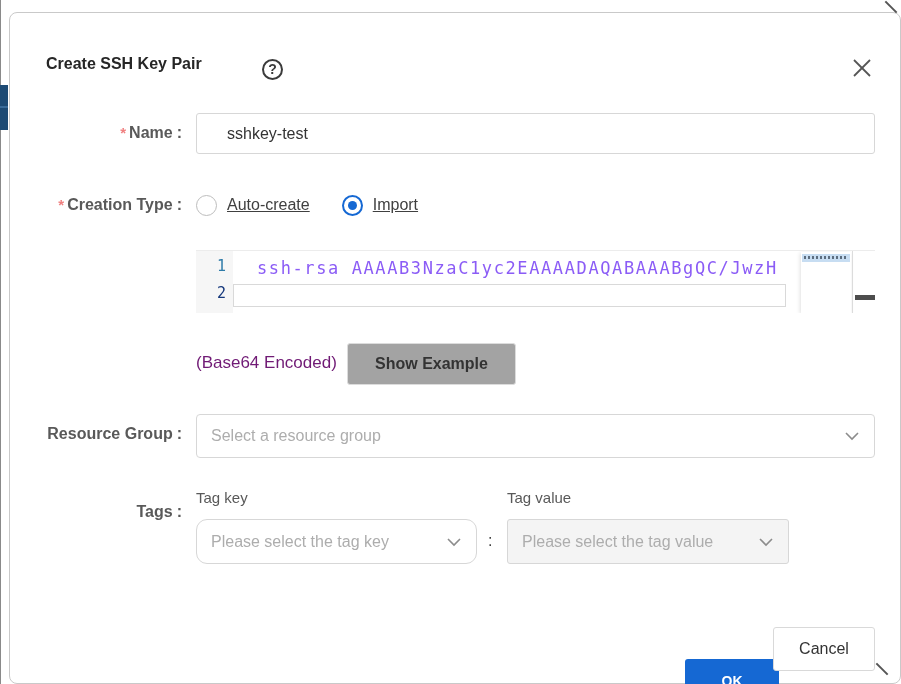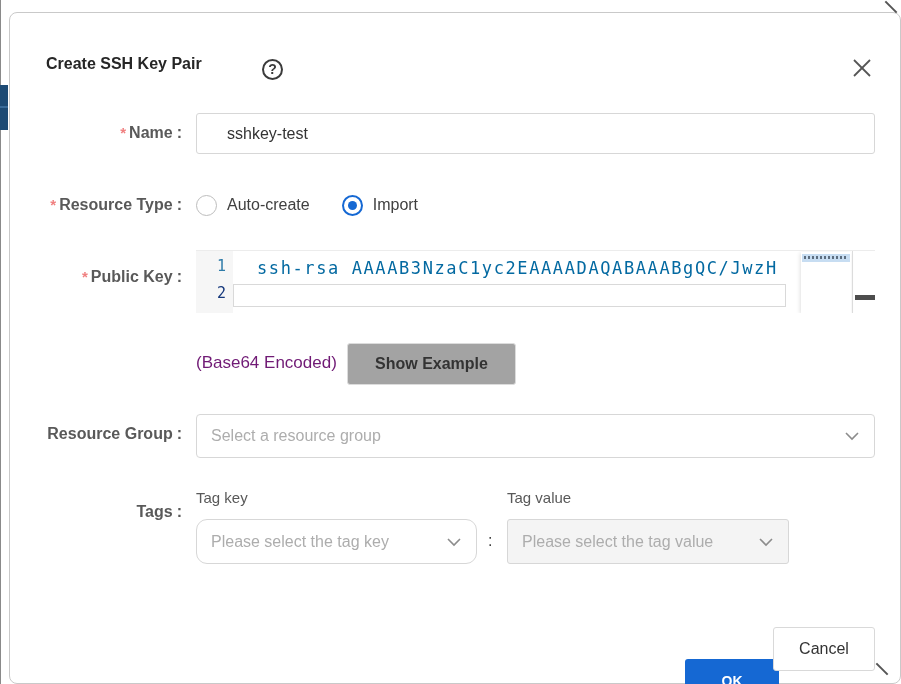--- a/index.html
+++ b/index.html
@@ -27,31 +27,31 @@
 
   .text-input { position:absolute; left:186px; top:100px; width:679px; height:41px;
                 border:1px solid #d7d7d7; border-radius:3px; padding:0 30px; font-size:16px;
                 color:#333; outline:none; font-family:"Liberation Sans", sans-serif; }
 
   .radio-group { position:absolute; left:186px; top:180px; height:24px; display:flex; align-items:center; }
   .radio { width:21px; height:21px; border-radius:50%; border:1px solid #bdbdbd; background:#fff; cursor:pointer; position:relative; }
   .radio.checked { border:2px solid #1568d3; }
   .radio.checked::after { content:""; position:absolute; left:4px; top:4px; width:9px; height:9px;
                           border-radius:50%; background:#1568d3; }
-  .radio-label { font-size:16px; color:#404040; margin-left:10px; cursor:pointer; }
+  .radio-label { font-size:16px; color:#404040; margin-left:10px; cursor:pointer;text-decoration:underline; }
   .radio-gap { width:32px; }
 
   .editor { position:absolute; left:186px; top:237px; width:679px; height:63px; background:#fff;
             border-top:1px solid #ececec; overflow:hidden; cursor:text; }
   .gutter { position:absolute; left:0; top:0; width:37px; height:63px; background:#f6f6f6; }
   .ln { position:absolute; width:30px; text-align:right; font-family:"DejaVu Sans Mono", monospace; font-size:15px; }
   .ln1 { top:6px; color:#2e7ba8; }
   .ln2 { top:33px; color:#16387c; }
   .code-line { position:absolute; left:61px; top:7px; font-family:"DejaVu Sans Mono", monospace;
-               font-size:17px; letter-spacing:1.6px; color:#0369a1; white-space:nowrap; }
+               font-size:17px; letter-spacing:1.6px; color:#8b5cf6; white-space:nowrap; }
   .inline-edit { position:absolute; left:37px; top:33px; width:553px; height:23px; background:#fff;
                  border:1px solid #d9d9d9; }
   .minimap { position:absolute; left:605px; top:1px; width:50px; height:61px; background:#fff;
              box-shadow:-1px 1px 4px rgba(0,0,0,0.12); }
   .minimap-strip { position:absolute; left:1px; top:2px; right:1px; height:8px; background:#c7ddf2; }
   .minimap-strip::after { content:""; position:absolute; left:2px; top:2px; right:4px; height:3px;
         background:repeating-linear-gradient(90deg,#5d6e80 0 2px,transparent 2px 4px); }
   .editor-sep { position:absolute; left:656px; top:0; width:1px; height:63px; background:#dcdcdc; }
   .scroll-thumb { position:absolute; left:659px; top:44px; width:20px; height:5px; background:#4d4d4d; cursor:pointer; }
 
@@ -96,30 +96,29 @@
     <div class="close-icon">
       <svg viewBox="0 0 24 24" width="24" height="24">
           <line x1="4" y1="4" x2="20" y2="20"></line>
           <line x1="20" y1="4" x2="4" y2="20"></line>
         </svg>
     </div>
 
     <div class="flabel" style="top:111px;"><span class="req">*</span><span>Name</span><span class="colon">:</span></div>
     <input class="text-input" type="text" value="sshkey-test" style="">
 
-    <div class="flabel" style="top:183px;"><span class="req">*</span><span>Resource Type</span><span class="colon">:</span></div>
+    <div class="flabel" style="top:183px;"><span class="req">*</span><span>Creation Type</span><span class="colon">:</span></div>
     <div class="radio-group">
       <div class="radio"></div>
       <div class="radio-label">Auto-create</div>
       <div class="radio-gap"></div>
       <div class="radio checked"></div>
       <div class="radio-label">Import</div>
     </div>
 
-    <div class="flabel" style="top:255px;"><span class="req">*</span><span>Public Key</span><span class="colon">:</span></div>
     <div class="editor">
       <div class="gutter">
         <div class="ln ln1">1</div>
         <div class="ln ln2">2</div>
       </div>
       <div class="code-line">ssh-rsa AAAAB3NzaC1yc2EAAAADAQABAAABgQC/JwzH</div>
       <div class="inline-edit"></div>
       <div class="minimap">
         <div class="minimap-strip"></div>
       </div>

